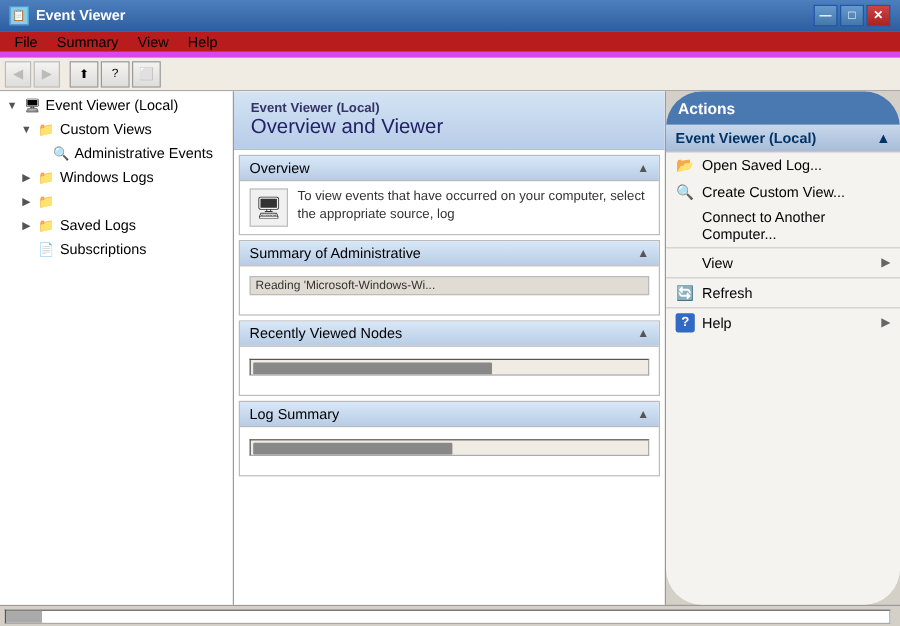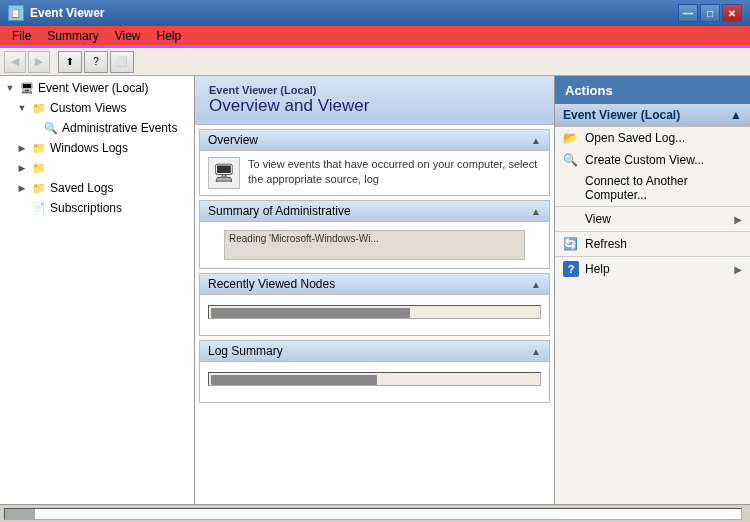--- a/index.html
+++ b/index.html
@@ -45,26 +45,26 @@
       border: 1px solid #2255aa;
       color: white;
       font-size: 10px;
       cursor: pointer;
       display: flex; align-items: center; justify-content: center;
     }
     .title-btn.close-btn { background: linear-gradient(to bottom, #cc4444, #aa2222); }
 
     
     .menu-bar {
-      background: #ef4444;
+      background: #b91c1c;
       height: 22px;
       display: flex;
       align-items: center;
       padding: 0 4px;
-      border-bottom: 3px solid #d946ef;
+      border-bottom: 5px solid #d946ef;
     }
     .menu-item {
       padding: 2px 8px;
       cursor: pointer;
       font-size: 12px;
     }
 
     
     .toolbar {
       background: #f0ece4;
@@ -210,41 +210,42 @@
     }
     .mini-scrollbar-thumb {
       position: absolute;
       left: 2px; top: 2px;
       height: 10px;
       background: #888;
       border-radius: 1px;
     }
     .loading-bar-container {
       background: #e0dcd4;
-      height: 30px;
-      margin: 2px 16px;
+      height: 16px;
+      margin: 2px 0;
       border: 1px solid #bbb;
       position: relative;
       overflow: hidden;
     }
     .loading-bar-text {
       font-size: 10px;
       padding: 2px 4px;
       white-space: nowrap;
       overflow: hidden;
       text-overflow: ellipsis;
     }
 
     
     .right-panel {
       width: 195px;
       background: #f5f3ef;
       display: flex;
       flex-direction: column;
       overflow: hidden;
+      border-radius: 30px;
     }
     .actions-header {
       background: #4a78b0;
       color: white;
       font-size: 13px;
       font-weight: bold;
       padding: 4px 10px;
       height: 28px;
       display: flex;
       align-items: center;

